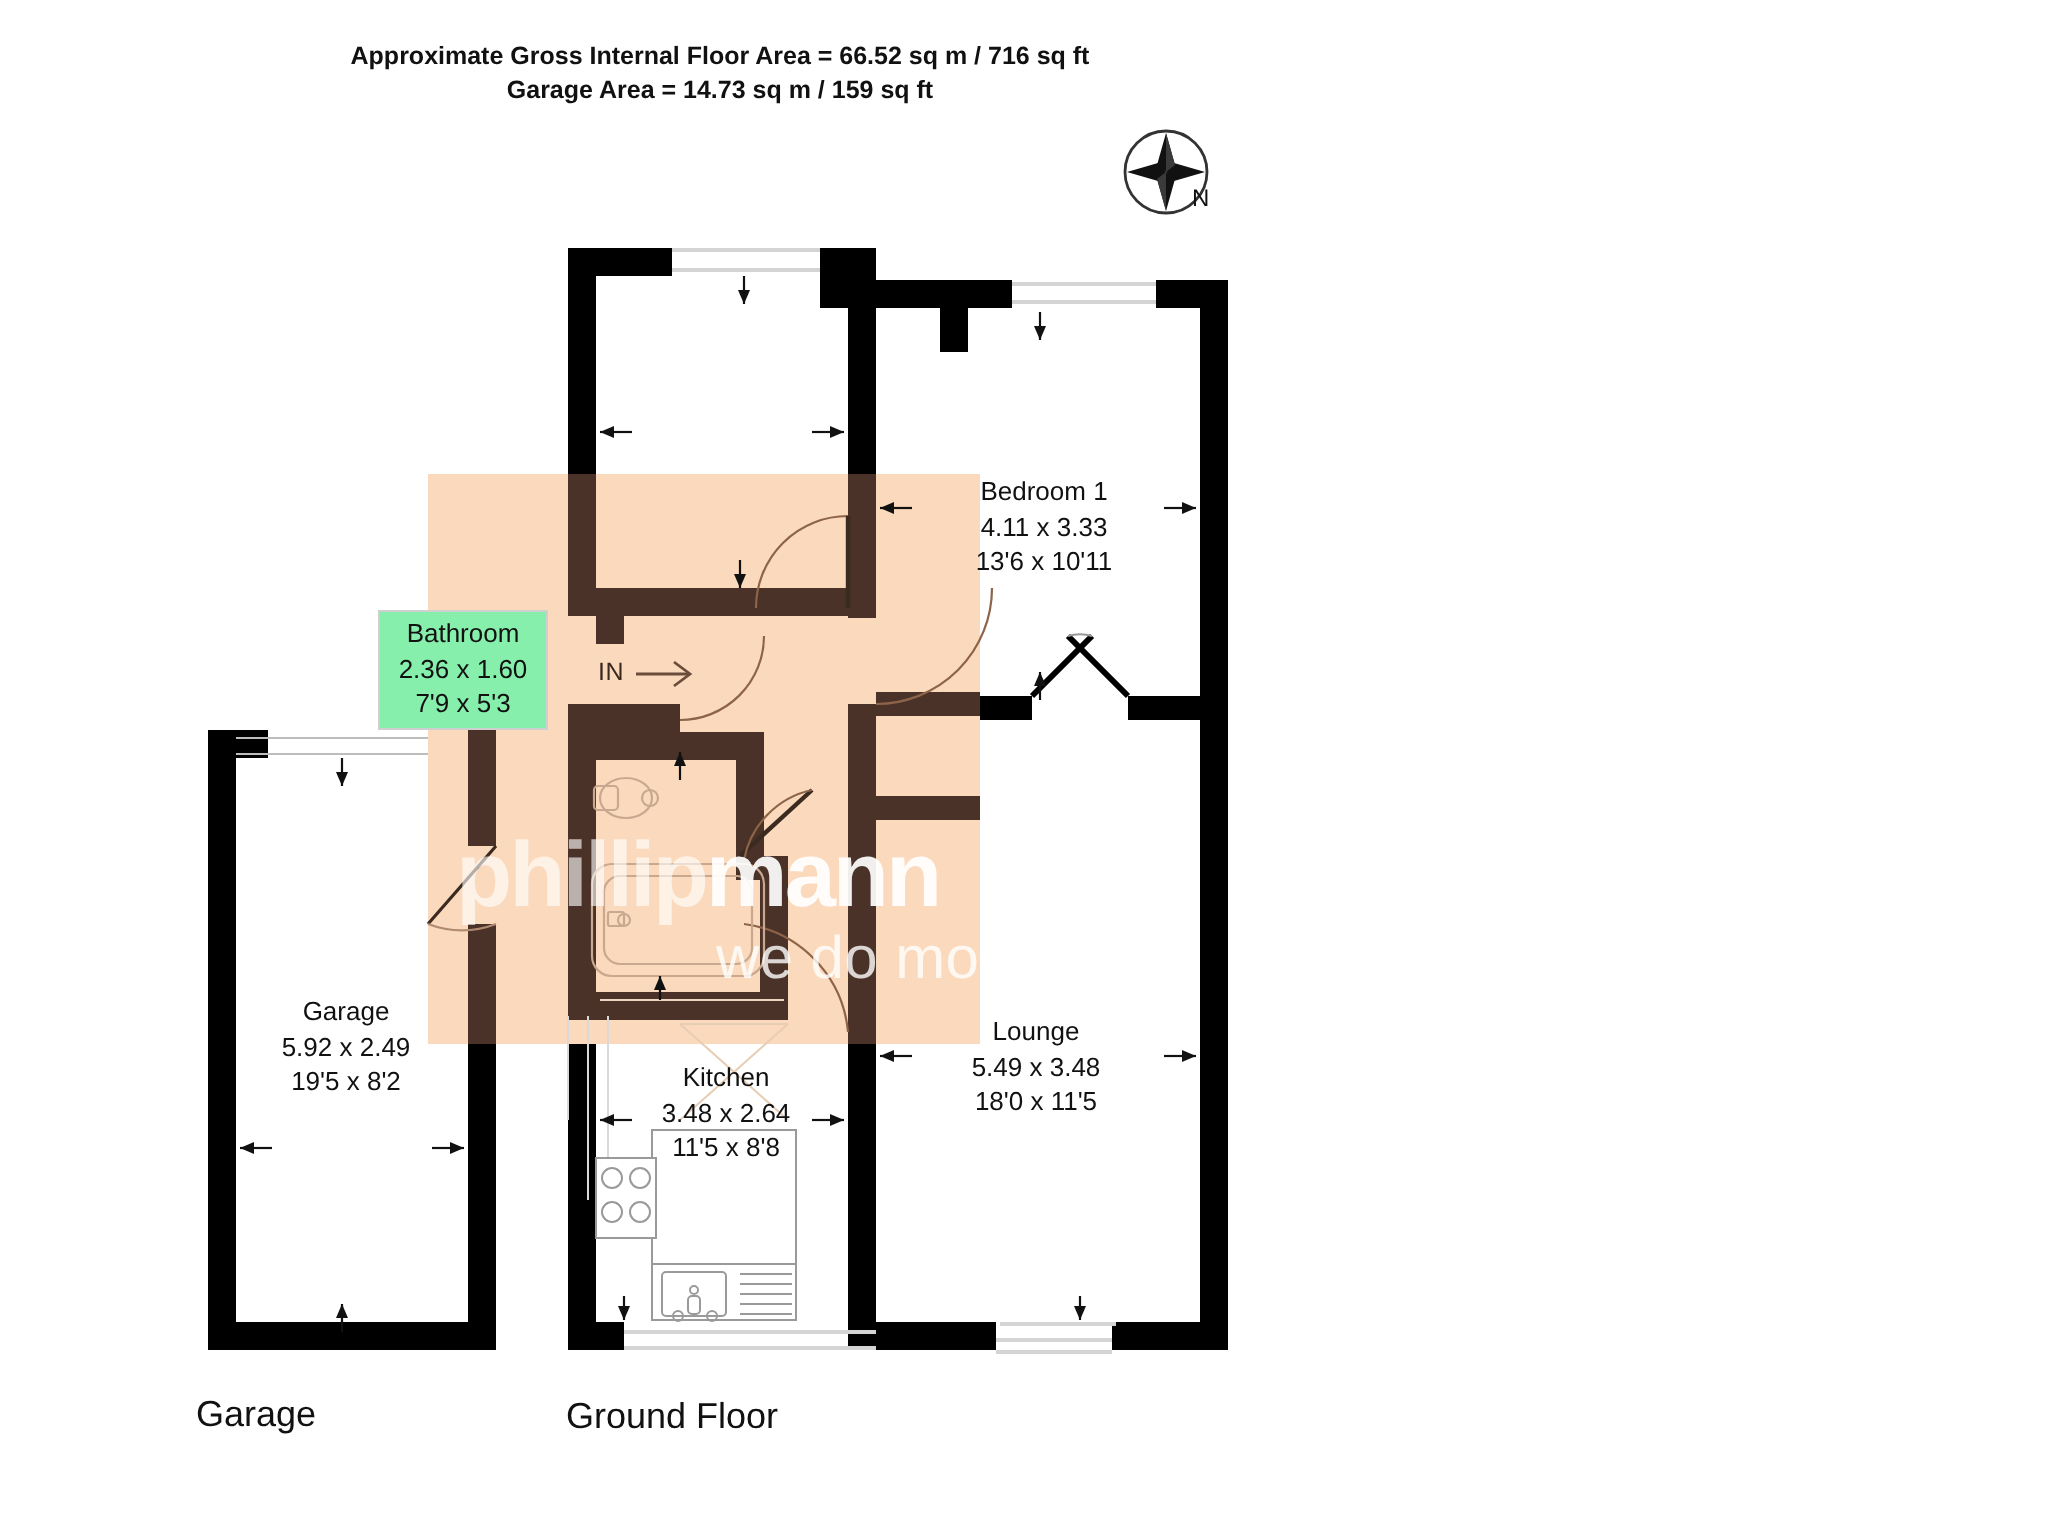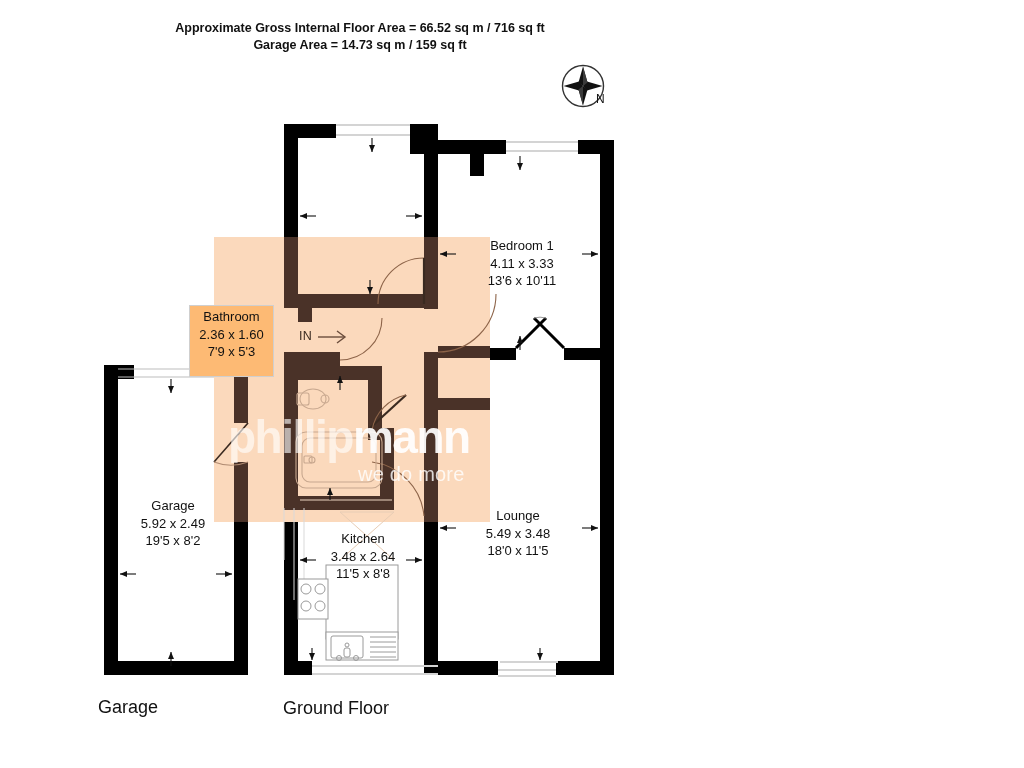--- a/index.html
+++ b/index.html
@@ -83,23 +83,23 @@
     line-height: 17.5px;
     color: #111;
     white-space: nowrap;
     pointer-events: none;
   }
   .room-label .rl-name { display: block; }
   .room-label .rl-m    { display: block; }
   .room-label .rl-ft   { display: block; }
 
   .room-label.boxed {
-    background: #fdba74;
+    background: #86efac;
     border: 1px solid #cfcfcf;
-    padding: 2px 5px 15px 5px;
+    padding: 2px 5px 3px 5px;
   }
 
   .in-label {
     position: absolute;
     font-size: 12.5px;
     color: #3a2a20;
     letter-spacing: 0.3px;
   }
 
   .floor-title {
@@ -135,21 +135,21 @@
     letter-spacing: -1.5px;
     line-height: 48px;
     white-space: nowrap;
   }
   .wm-light { color: rgba(255,255,255,0.62); font-weight: 700; }
   .wm-bold  { color: rgba(255,255,255,0.92); font-weight: 700; }
   .wm-sub {
     position: absolute;
     left: 130px;
     top: 50px;
-    font-size: 20px;
+    font-size: 30px;
     color: rgba(255,255,255,0.80);
     white-space: nowrap;
     letter-spacing: 0.2px;
   }
 </style>
 </head>
 <body>
 
 <div id="plan-root">
 

